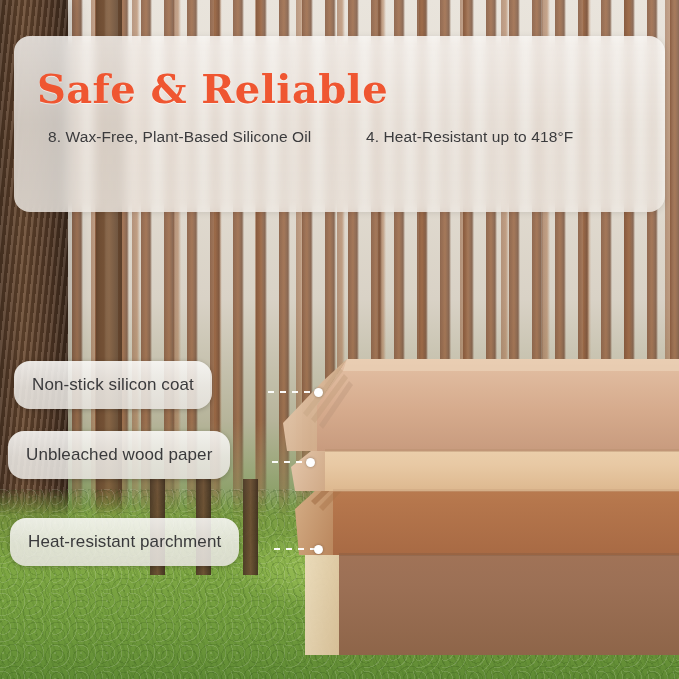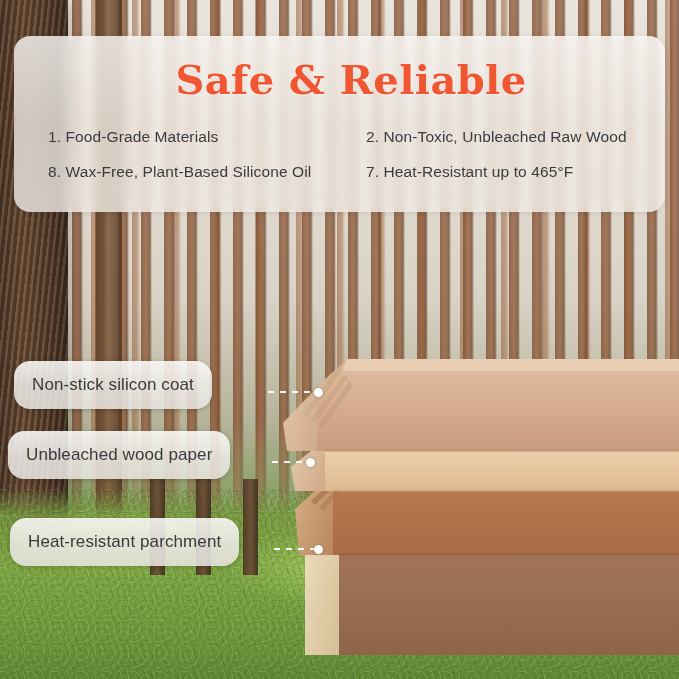--- a/index.html
+++ b/index.html
@@ -137,22 +137,22 @@
         rgba(246,244,240,0.74) 50%,
         rgba(243,240,235,0.78) 100%);
     backdrop-filter: blur(6px);
     -webkit-backdrop-filter: blur(6px);
     box-shadow: 0 1px 6px rgba(0,0,0,0.10);
     box-sizing: border-box;
   }
   .banner-title {
     position: absolute;
     left: 0; right: 0;
-    top: 20px;
-    text-align: center;
+    top: 29px;
+    text-align: left;
     font-family: "DejaVu Serif", serif;
     font-weight: bold;
     font-size: 40px;
     letter-spacing: 0.4px;
     color: #ef5631;
     text-shadow: 0 1px 0 rgba(255,255,255,0.55);
     margin-left: 23px;
   }
   .banner-list {
     position: absolute;
@@ -308,26 +308,22 @@
       <rect x="52" y="234" width="348" height="3" fill="#c7a07c" opacity="0.40"></rect>
       <rect x="58" y="298" width="342" height="3" fill="#7f5a41" opacity="0.35"></rect>
     </svg>
   </div>
 
   <div class="banner">
     <div class="banner-title">Safe &amp; Reliable</div>
 
     <div class="banner-list">
       <div class="banner-row">
-        <div class="banner-item col1">1. Food-Grade Materials</div>
-        <div class="banner-item col2">2. Non-Toxic, Unbleached Raw Wood</div>
-      </div>
-      <div class="banner-row">
         <div class="banner-item col1">8. Wax-Free, Plant-Based Silicone Oil</div>
-        <div class="banner-item col2">7. Heat-Resistant up to 465°F</div>
+        <div class="banner-item col2">4. Heat-Resistant up to 418°F</div>
       </div>
     </div>
   </div>
 
   <div class="connector conn-1"></div>
   <div class="conn-dot dot-1"></div>
   <div class="connector conn-2"></div>
   <div class="conn-dot dot-2"></div>
   <div class="connector conn-3"></div>
   <div class="conn-dot dot-3"></div>

